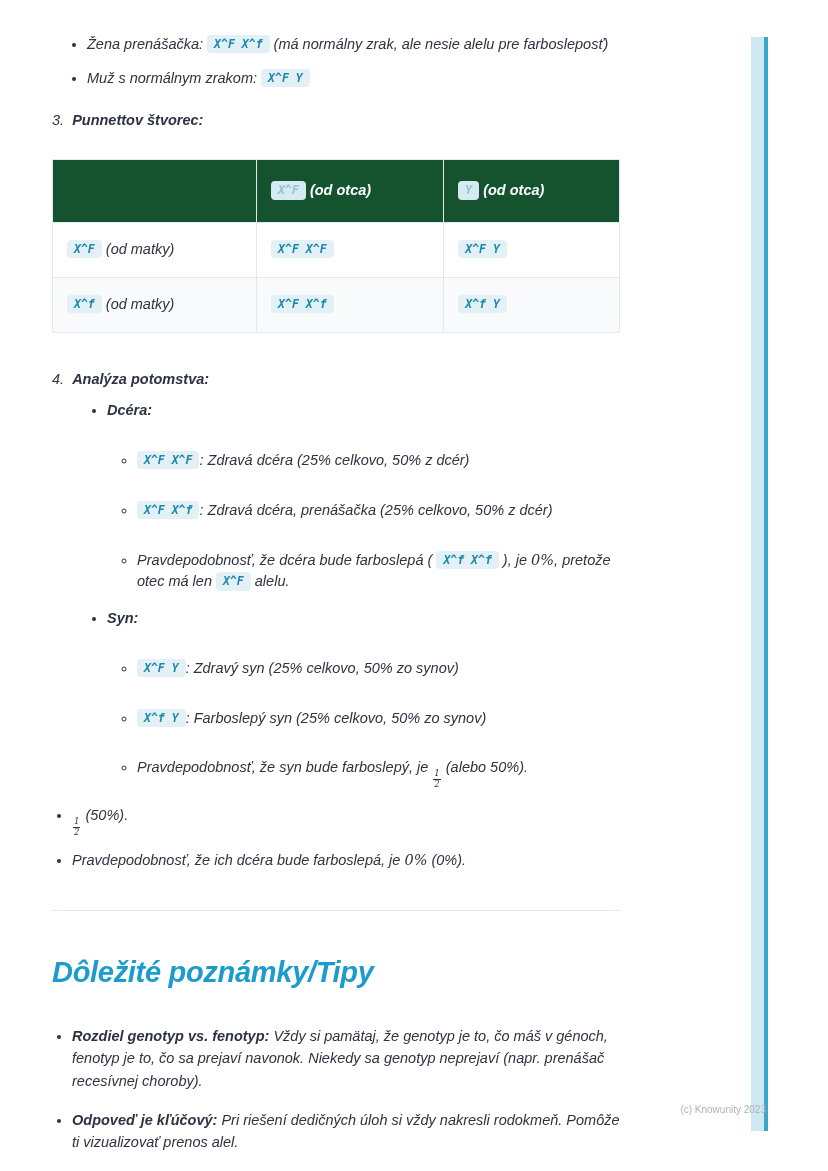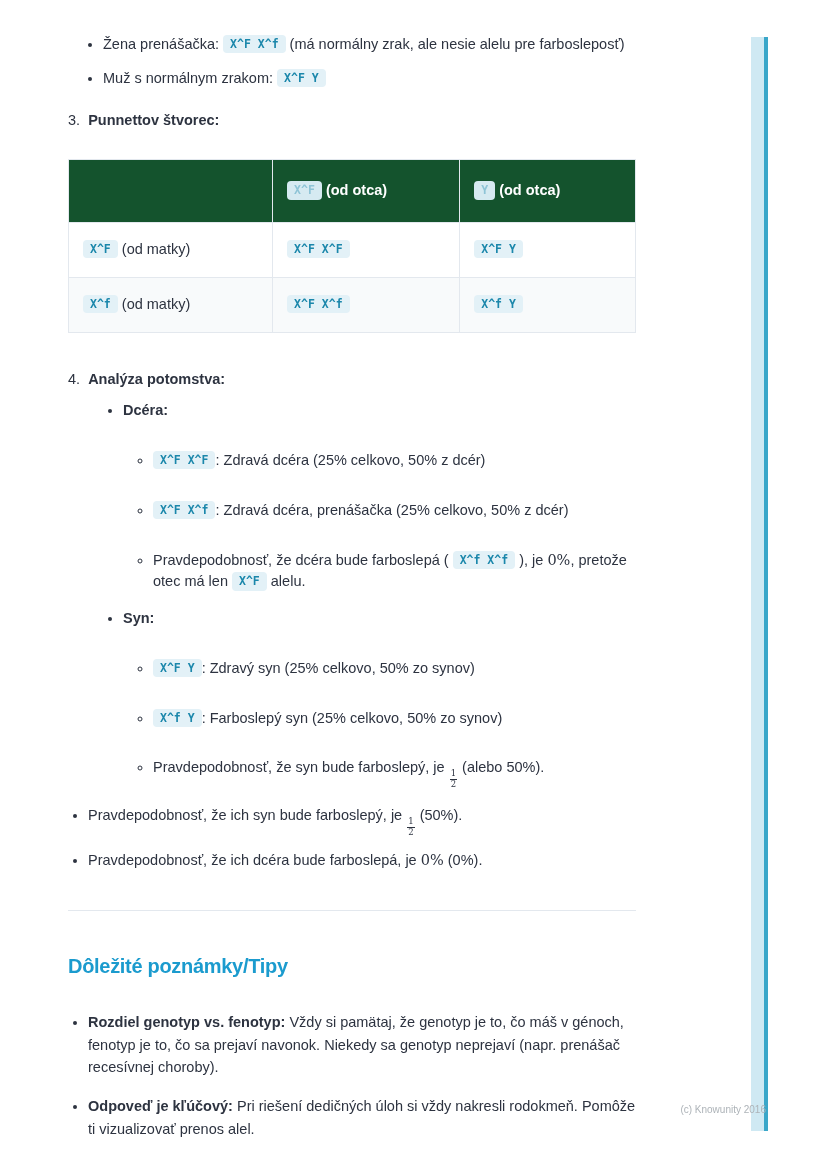--- a/index.html
+++ b/index.html
@@ -6,24 +6,25 @@
   body {
     width: 828px; height: 1171px;
     background: #ffffff;
     font-family: "Liberation Sans", sans-serif;
     color: #2d3340;
     position: relative;
     overflow: hidden;
   }
   .content {
     position: absolute;
-    left: 68px; top: 24px;
+    left: 52px; top: 24px;
     width: 568px;
     font-size: 14.5px;
     line-height: 1.5;
+    font-style: italic;
   }
   ul { margin: 0; }
   li { margin-bottom: 12px; }
 
   .intro-list { list-style: disc; padding-left: 35px; margin-top: 10px; }
 
   .num-heading { margin-top: 20px; }
   .num-heading .num { margin-right: 4px; }
   .num-heading strong { font-weight: 700; }
 
@@ -76,21 +77,21 @@
   .flat-list > li { margin-bottom: 13px; }
 
   hr.divider {
     border: none;
     border-top: 1px solid #e3e8ee;
     margin: 38px 0 0;
   }
 
   h2.notes-heading {
     color: #1b9bce;
-    font-size: 20px;
+    font-size: 29px;
     font-weight: 800;
     letter-spacing: -0.3px;
     margin: 40px 0 0;
   }
   .tips-list { list-style: disc; padding-left: 20px; margin-top: 30px; }
   .tips-list > li { margin-bottom: 17px; line-height: 1.55; }
 
   .math { font-family: "DejaVu Serif", serif; }
   .frac {
     display: inline-flex;
@@ -212,21 +213,21 @@
               <span class="fden">2</span>
             </span><span> (alebo 50%).</span>
         </li>
       </ul>
     </li>
   </ul>
 
 
   <ul class="flat-list">
     <li>
-      <span>Pravdepodobnosť, že ich syn bude farboslepý, je </span><span class="frac">
+      <span class="frac">
           <span class="fnum">1</span>
           <span class="fden">2</span>
         </span><span> (50%).</span>
     </li>
     <li>
       <span>Pravdepodobnosť, že ich dcéra bude farboslepá, je </span><span class="math">0%</span><span> (0%).</span>
     </li>
   </ul>
 
   <hr class="divider">
@@ -239,13 +240,13 @@
     </li>
     <li>
       <strong>Odpoveď je kľúčový:</strong><span> Pri riešení dedičných úloh si vždy nakresli rodokmeň. Pomôže ti vizualizovať prenos alel.</span>
     </li>
   </ul>
 
 </div>
 
 <div class="scroll-track"></div>
 <div class="scroll-thumb"></div>
-<div class="footer-credit">(c) Knowunity 2016</div>
+<div class="footer-credit">(c) Knowunity 2023</div>
 
 </body></html>

